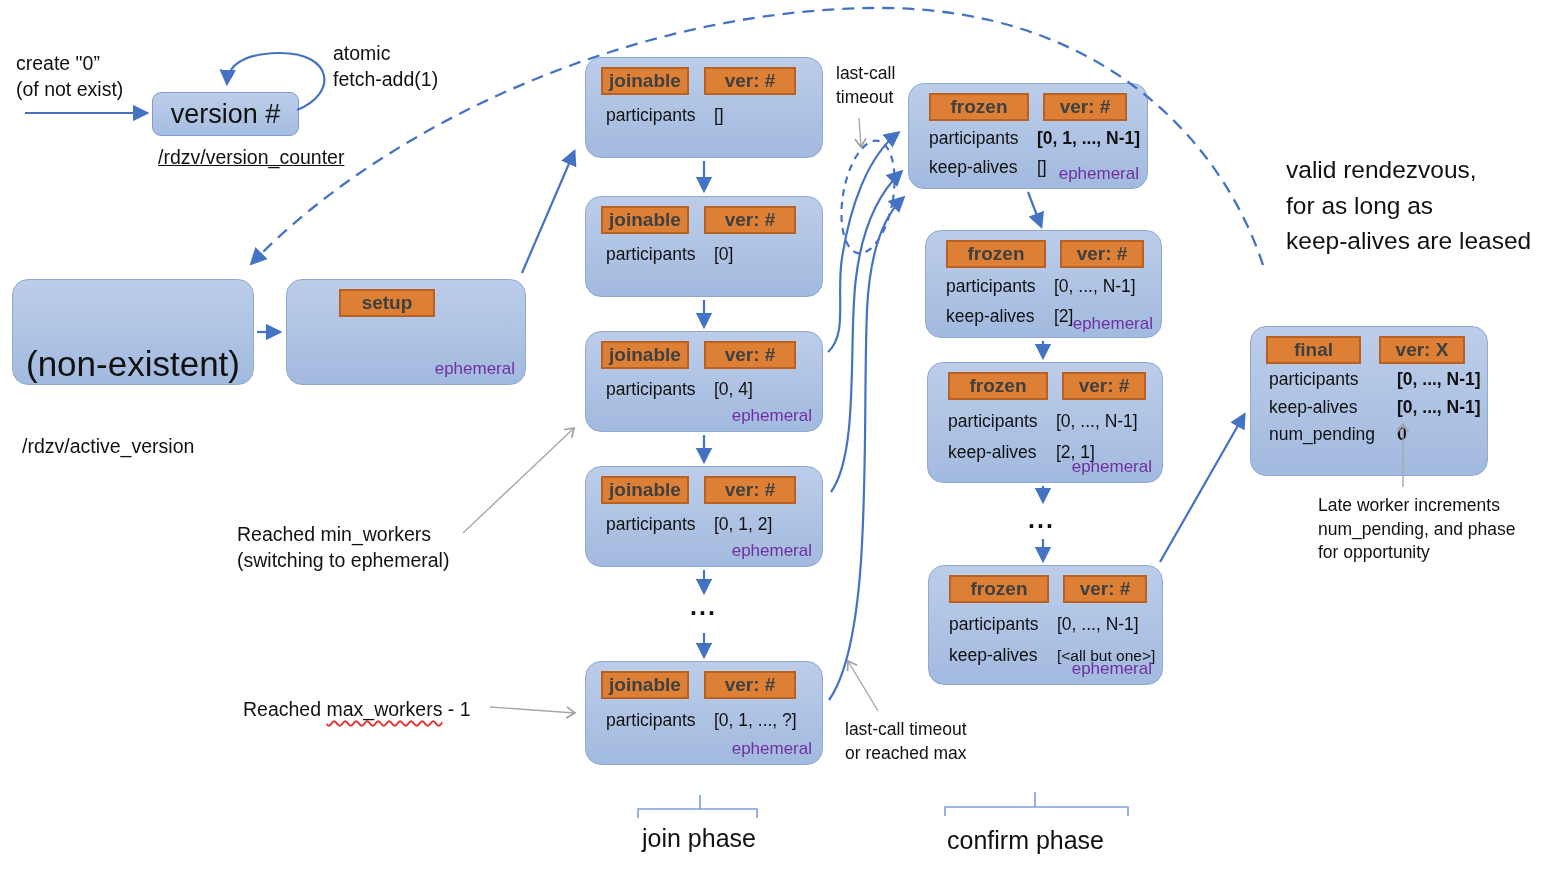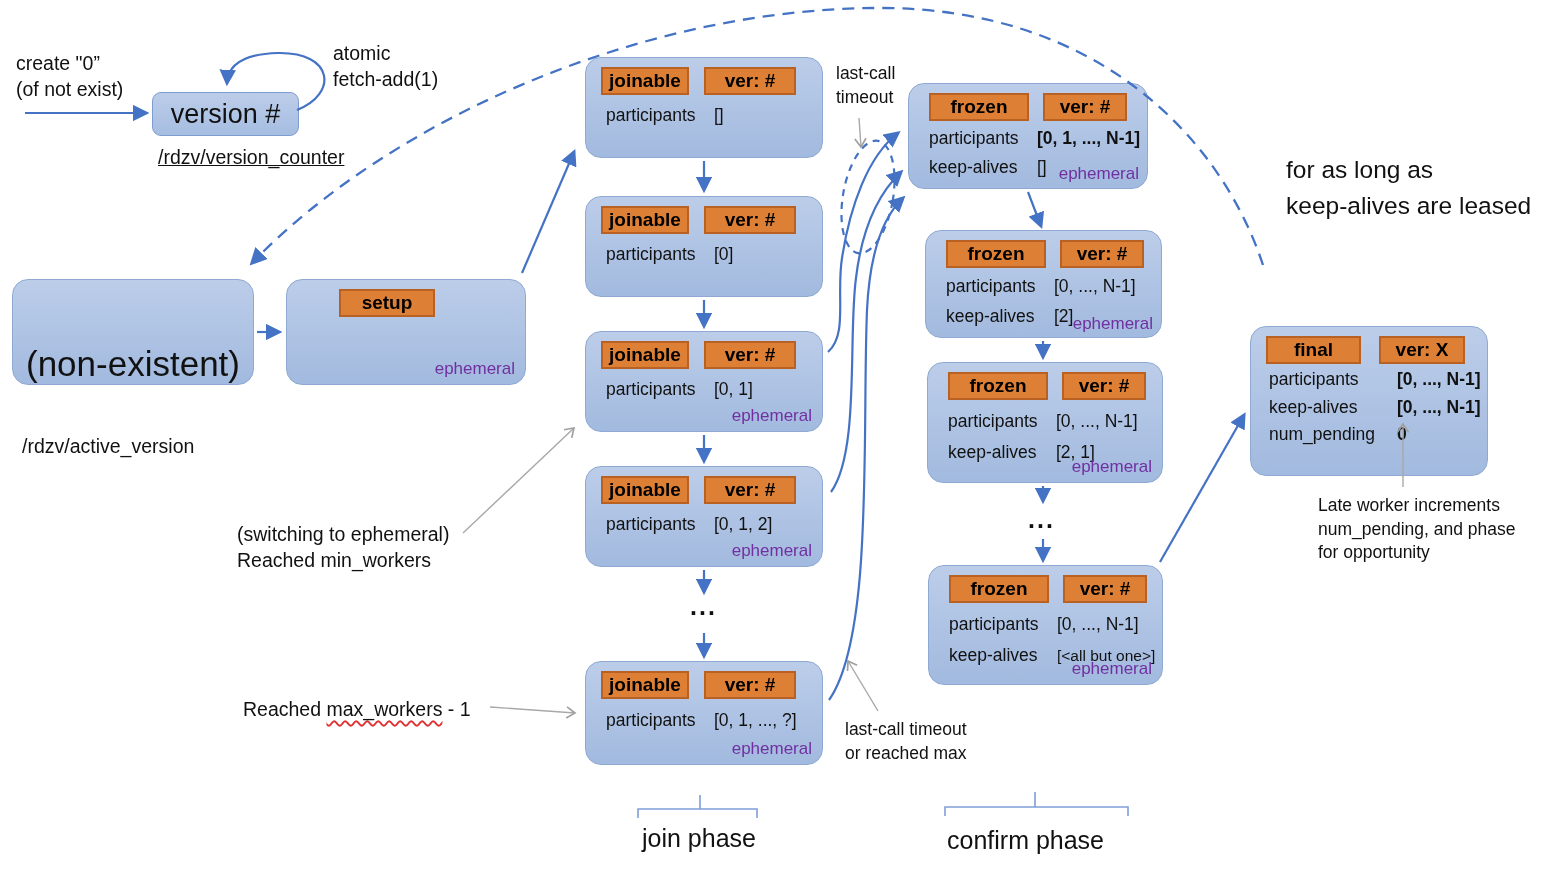--- a/index.html
+++ b/index.html
@@ -5,21 +5,21 @@
   html,body{margin:0;padding:0;background:#ffffff;}
   .canvas{position:relative;width:1557px;height:873px;background:#ffffff;overflow:hidden;
           font-family:"Liberation Sans",sans-serif;color:#111;}
   
   .state{position:absolute;background:linear-gradient(180deg,#bccde9 0%,#a2badf 100%);
          border:1.6px solid #8ea9d2;border-radius:16px;box-sizing:border-box;z-index:1;}
   .vbox{position:absolute;background:linear-gradient(180deg,#bccde9,#a6bde1);border:1.6px solid #7d9cd0;
         border-radius:9px;display:flex;align-items:center;justify-content:center;
         font-size:27px;font-weight:500;z-index:1;}
   .nbox{display:flex;align-items:flex-end;justify-content:center;font-size:35px;font-weight:500;}
-  .tag{position:absolute;top:9px;background:#dd8035;border:2px solid #b96023;color:#000000;
+  .tag{position:absolute;top:9px;background:#dd8035;border:2px solid #b96023;color:#404040;
        font-weight:700;font-size:19px;text-align:center;padding:1px 0;box-sizing:border-box;}
   .row{position:absolute;left:20px;font-size:17.5px;white-space:nowrap;}
   .row .k{display:inline-block;width:108px;}
   .fin .row .k{width:128px;}
   .b{font-weight:700;}
   .small-v{font-size:15.5px;}
   .eph{position:absolute;right:10px;bottom:5px;color:#7030a0;font-size:17px;z-index:1;}
   .eph.inline{bottom:auto;top:80px;right:8px;}
   
   .note{position:absolute;z-index:3;white-space:nowrap;line-height:1.35;}
@@ -68,21 +68,21 @@
 
   <div class="state" style="left:585px;top:196px;width:238px;height:101px;">
     <span class="tag" style="left:15px;width:88px;">joinable</span>
     <span class="tag" style="left:118px;width:92px;">ver: #</span>
     <div class="row" style="top:47px;"><span class="k">participants</span><span class="v">[0]</span></div>
   </div>
 
   <div class="state" style="left:585px;top:331px;width:238px;height:101px;">
     <span class="tag" style="left:15px;width:88px;">joinable</span>
     <span class="tag" style="left:118px;width:92px;">ver: #</span>
-    <div class="row" style="top:47px;"><span class="k">participants</span><span class="v">[0, 1]</span></div>
+    <div class="row" style="top:47px;"><span class="k">participants</span><span class="v">[0, 4]</span></div>
     <span class="eph">ephemeral</span>
   </div>
 
   <div class="state" style="left:585px;top:466px;width:238px;height:101px;">
     <span class="tag" style="left:15px;width:88px;">joinable</span>
     <span class="tag" style="left:118px;width:92px;">ver: #</span>
     <div class="row" style="top:47px;"><span class="k">participants</span><span class="v">[0, 1, 2]</span></div>
     <span class="eph">ephemeral</span>
   </div>
 
@@ -131,35 +131,36 @@
 
   <div class="state fin" style="left:1250px;top:282px;width:238px;height:150px;margin-top:44px;">
     <span class="tag" style="left:15px;width:95px;">final</span>
     <span class="tag" style="left:128px;width:86px;">ver: X</span>
     <div class="row" style="top:42px;left:18px;"><span class="k">participants</span><span class="v b">[0, ..., N-1]</span></div>
     <div class="row" style="top:70px;left:18px;"><span class="k">keep-alives</span><span class="v b">[0, ..., N-1]</span></div>
     <div class="row" style="top:97px;left:18px;"><span class="k">num_pending</span><span class="v b">0</span></div>
   </div>
 
   <div class="note n19" style="left:237px;top:521px;">
+    <div>Reached min_workers</div>
     <div>(switching to ephemeral)</div>
-    <div>Reached min_workers</div>
   </div>
   <div class="note n19" style="left:243px;top:696px;">
     <span>Reached </span><span class="wavy">max_workers</span><span> - 1</span>
   </div>
   <div class="note n17" style="left:836px;top:62px;">
     <div>last-call</div>
     <div>timeout</div>
   </div>
   <div class="note n17" style="left:845px;top:718px;">
     <div>last-call timeout</div>
     <div>or reached max</div>
   </div>
   <div class="note n24" style="left:1286px;top:152px;">
+    <div>valid rendezvous,</div>
     <div>for as long as</div>
     <div>keep-alives are leased</div>
   </div>
   <div class="note n17" style="left:1318px;top:494px;">
     <div>Late worker increments</div>
     <div>num_pending, and phase</div>
     <div>for opportunity</div>
   </div>
   <div class="note n25" style="left:642px;top:822px;">join phase</div>
   <div class="note n25" style="left:947px;top:824px;">confirm phase</div>

